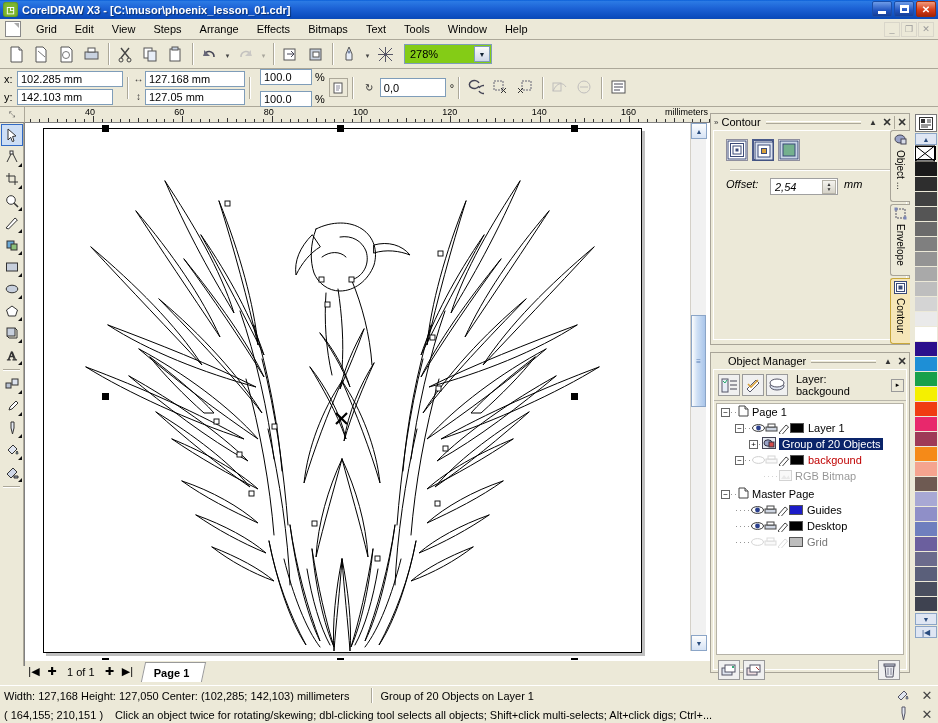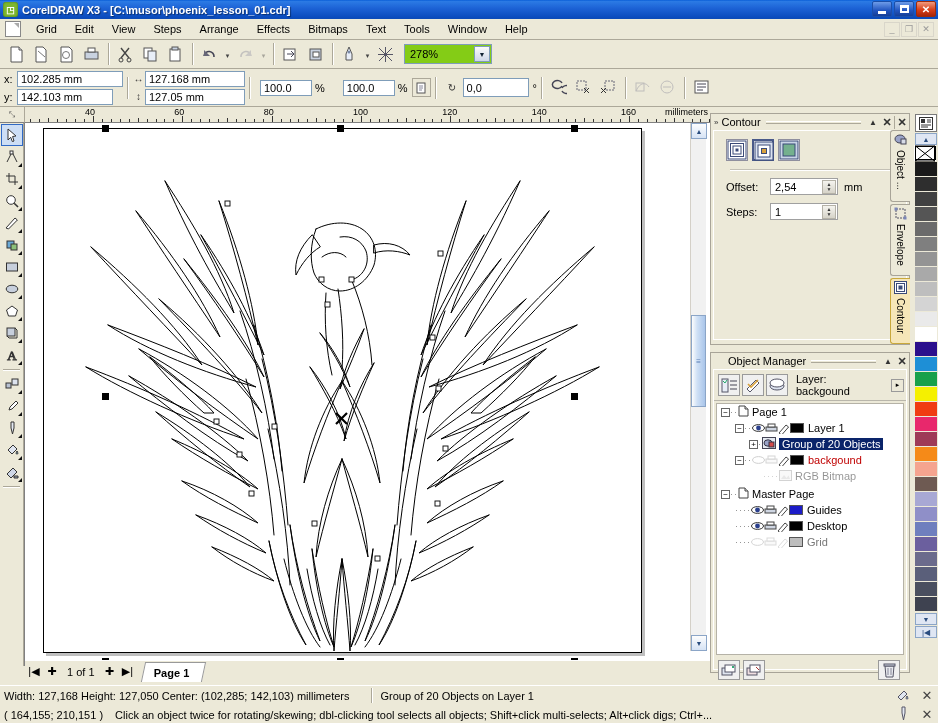--- a/index.html
+++ b/index.html
@@ -104,21 +104,21 @@
     display:flex; align-items:center; padding-left:4px;
   }
   .xy-group { display:flex; flex-direction:column; gap:2px; }
   .xy-row { display:flex; align-items:center; height:16px; }
   .xy-lab { width:13px; font-size:11px; }
   .fld {
     border:1px solid #7f9db9; background:#fff; height:16px;
     font-size:11px; padding:0 3px; display:flex; align-items:center;
   }
   .szicon { width:13px; height:16px; display:flex;align-items:center;justify-content:center;font-size:10px;color:#333;}
-  .pct-group { display:flex; flex-direction:row; gap:18px; margin-left:6px;}
+  .pct-group { display:flex; flex-direction:column; gap:6px; margin-left:6px;}
   .pct-row { display:flex; align-items:center; height:16px; gap:3px;}
   .lockbtn { width:19px;height:19px;border:1px solid #aca899;background:#ece9d8;display:flex;align-items:center;justify-content:center;font-size:9px;margin-left:4px;}
   .rot-group { display:flex; align-items:center; gap:4px; margin-left:6px;}
 
   
   #ruler-corner {
     position:absolute; left:0; top:107px; width:25px; height:16px;
     background:#ece9d8; border-right:1px solid #aca899; border-bottom:1px solid #808080;
     display:flex;align-items:center;justify-content:center;font-size:8px;color:#555;
   }
@@ -219,21 +219,21 @@
     padding:8px 0 8px 12px; background:#ece9d8;
     box-shadow: inset 1px 1px 0 #fff;
   }
   .radio-row { display:flex; align-items:center; height:20px; font-size:11px; }
   .radio {
     width:11px;height:11px;border-radius:50%;
     border:1px solid #7b7b8f; background:#fff; margin-right:7px;
     display:flex;align-items:center;justify-content:center;
   }
   .radio.on:after{content:"";width:5px;height:5px;border-radius:50%;background:#3a6d3a;}
-  .spin-row { display:flex; align-items:center; margin:8px 0 0 12px; font-size:11px;}
+  .spin-row { display:flex; margin:8px 0 0 12px; font-size:11px;font-style:italic;}
   .spin-row .lab { width:44px; }
   .spin {
     width:68px; height:17px; border:1px solid #a0a0a0; background:#fff;
     display:flex; align-items:center; font-size:11px; padding-left:4px;
     position:relative;
   }
   .spin .arrows {
     position:absolute; right:1px; top:1px; width:14px; height:14px;
     display:flex; flex-direction:column; align-items:center; justify-content:center;
     background:linear-gradient(to bottom,#f5f4ef,#d6d3c8);
@@ -985,27 +985,20 @@
       </div>
       <div class="hr-soft"></div>
       <div class="spin-row">
         <span class="lab">Offset:</span>
         <span class="spin">
           <span>2,54</span>
           <span class="arrows">▲<br>▼</span>
         </span>
         <span class="units">mm</span>
       </div>
-      <div class="spin-row">
-        <span class="lab">Steps:</span>
-        <span class="spin">
-          <span>1</span>
-          <span class="arrows">▲<br>▼</span>
-        </span>
-      </div>
     </div>
   </div>
 
   <div id="docktabs">
     <div class="dtab" style="height:72px;">
       <span class="dicon">
         <svg width="13" height="13" viewBox="0 0 13 13">
             <ellipse cx="6" cy="6" rx="5" ry="4" fill="#9aa3c8" stroke="#445"></ellipse>
             <rect x="7" y="6" width="5" height="5" fill="#d7dbe8" stroke="#445"></rect>
           </svg>

